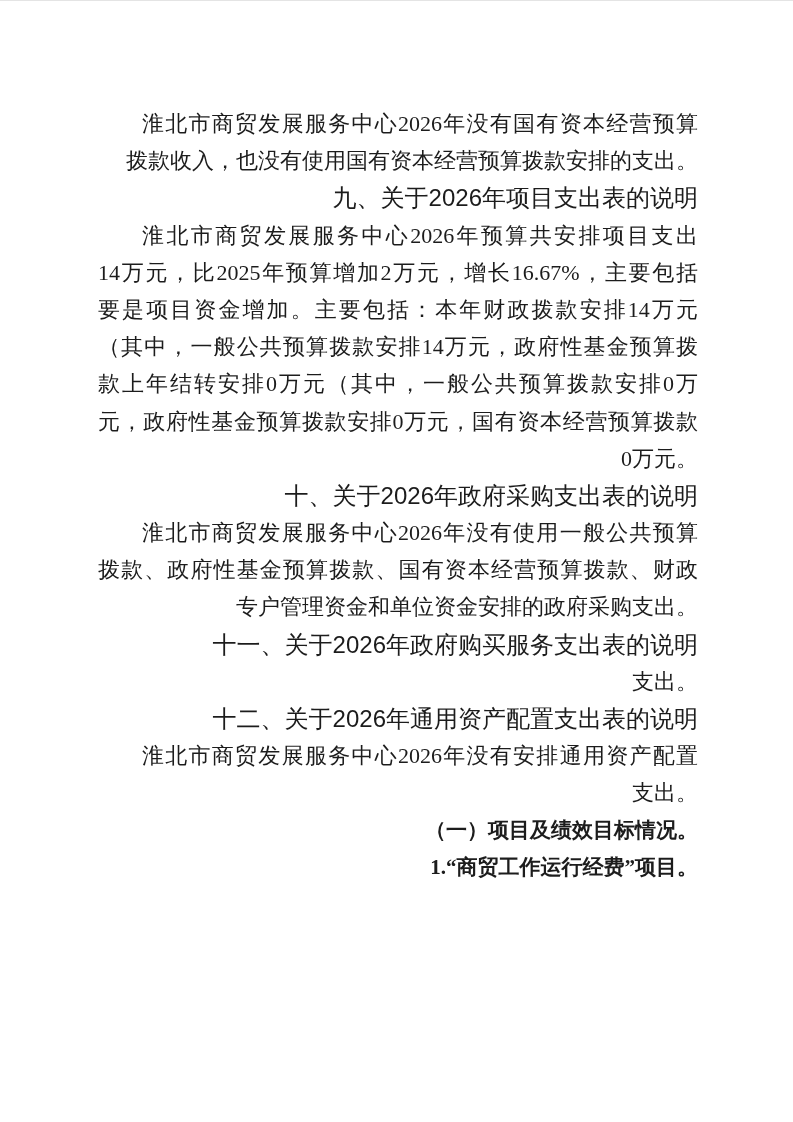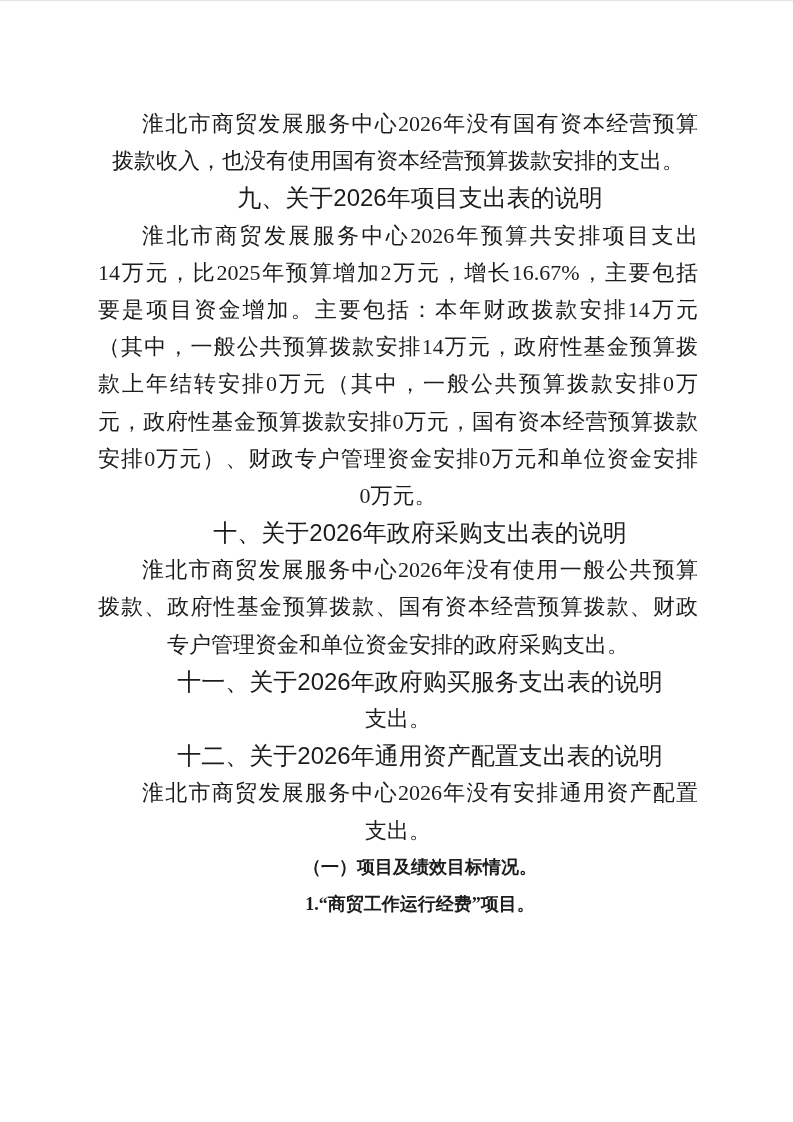--- a/index.html
+++ b/index.html
@@ -19,38 +19,38 @@
     font-family: "Liberation Serif", "DejaVu Serif", serif;
     color: #1c1c1c;
   }
   .block { margin: 0; }
   .line {
     font-size: 22px;
     line-height: 37.2px;
     height: 37.2px;
     white-space: nowrap;
     overflow: visible;
-    text-align: center;
+    text-align: right;
     font-family: "Liberation Serif", "DejaVu Serif", serif;
   }
   .line.indent { text-indent: 44px; }
   .line.stretch {
     white-space: normal;
     text-align: justify;
     text-align-last: justify;
   }
   .heading-hei .line {
     font-family: "Liberation Sans", "DejaVu Sans", sans-serif;
     font-weight: 400;
     font-size: 24px;
   }
   .heading-kai .line {
     font-family: "Liberation Serif", "DejaVu Serif", serif;
     font-weight: 700;
-    font-size: 18px;
+    font-size: 21px;
   }
 </style>
 </head>
 <body>
 
 <div class="page">
   <div id="doc-body">
       <div class="block para">
         <div class="line indent stretch">淮北市商贸发展服务中心2026年没有国有资本经营预算</div>
         <div class="line">拨款收入，也没有使用国有资本经营预算拨款安排的支出。</div>
@@ -58,21 +58,20 @@
       <div class="block heading-hei">
         <div class="line indent">九、关于2026年项目支出表的说明</div>
       </div>
       <div class="block para">
         <div class="line indent stretch">淮北市商贸发展服务中心2026年预算共安排项目支出</div>
         <div class="line stretch">14万元，比2025年预算增加2万元，增长16.67%，主要包括</div>
         <div class="line stretch">要是项目资金增加。主要包括：本年财政拨款安排14万元</div>
         <div class="line stretch">（其中，一般公共预算拨款安排14万元，政府性基金预算拨</div>
         <div class="line stretch">款上年结转安排0万元（其中，一般公共预算拨款安排0万</div>
         <div class="line stretch">元，政府性基金预算拨款安排0万元，国有资本经营预算拨款</div>
-        <div class="line stretch">安排0万元）、财政专户管理资金安排0万元和单位资金安排</div>
         <div class="line">0万元。</div>
       </div>
       <div class="block heading-hei">
         <div class="line indent">十、关于2026年政府采购支出表的说明</div>
       </div>
       <div class="block para">
         <div class="line indent stretch">淮北市商贸发展服务中心2026年没有使用一般公共预算</div>
         <div class="line stretch">拨款、政府性基金预算拨款、国有资本经营预算拨款、财政</div>
         <div class="line">专户管理资金和单位资金安排的政府采购支出。</div>
       </div>

